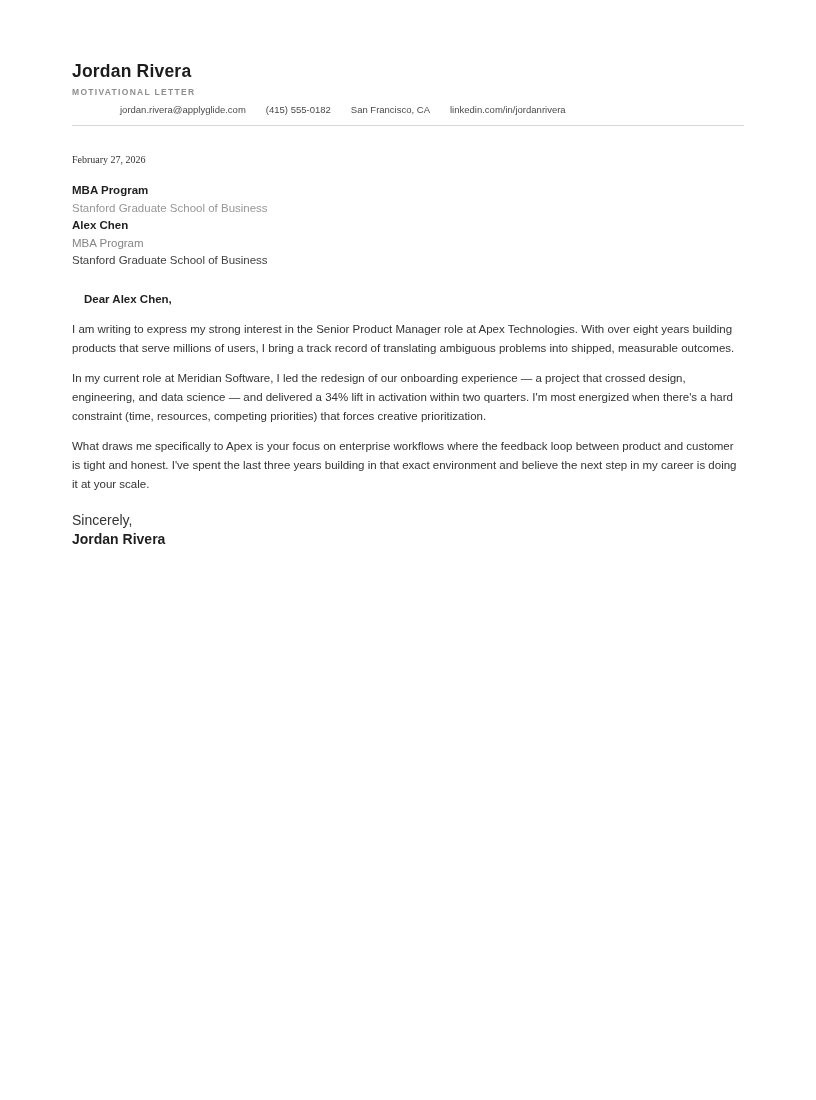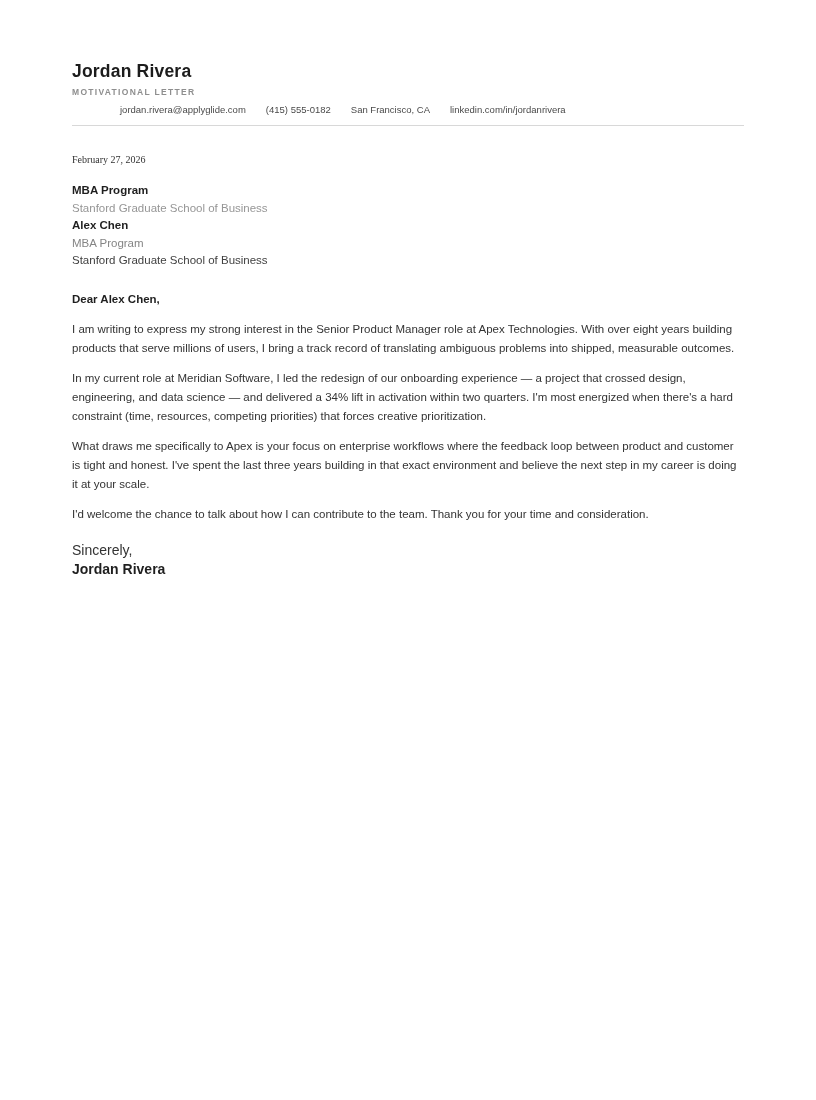--- a/index.html
+++ b/index.html
@@ -62,21 +62,21 @@
   }
   .recipient .bold { font-weight: 700; color: #1f1f1f; }
   .r-org-light { color: #969696; }
   .r-title     { color: #858585; }
   .r-org-dark  { color: #414141; }
   .salutation {
     font-size: 11.5px;
     font-weight: 700;
     color: #1f1f1f;
     line-height: 19px;
-    margin: 0 0 11px 0;
+    margin: 0 0 11px 12px;
   }
   .para {
     font-size: 11.5px;
     line-height: 19px;
     color: #333333;
     margin: 0 0 11px 0;
   }
   .closing-block {
     margin-top: 17px;
     font-size: 14px;
@@ -112,21 +112,20 @@
       <div class="bold">Alex Chen</div>
       <div class="r-title">MBA Program</div>
       <div class="r-org-dark">Stanford Graduate School of Business</div>
     </div>
 
     <div class="salutation">Dear Alex Chen,</div>
 
     <p class="para">I am writing to express my strong interest in the Senior Product Manager role at Apex Technologies. With over eight years building products that serve millions of users, I bring a track record of translating ambiguous problems into shipped, measurable outcomes.</p>
     <p class="para">In my current role at Meridian Software, I led the redesign of our onboarding experience — a project that crossed design, engineering, and data science — and delivered a 34% lift in activation within two quarters. I'm most energized when there's a hard constraint (time, resources, competing priorities) that forces creative prioritization.</p>
     <p class="para">What draws me specifically to Apex is your focus on enterprise workflows where the feedback loop between product and customer is tight and honest. I've spent the last three years building in that exact environment and believe the next step in my career is doing it at your scale.</p>
-    <p class="para">I'd welcome the chance to talk about how I can contribute to the team. Thank you for your time and consideration.</p>
 
     <div class="closing-block">
       <div>Sincerely,</div>
       <div class="signature">Jordan Rivera</div>
     </div>
 
   </main>
 
 </div>
 

